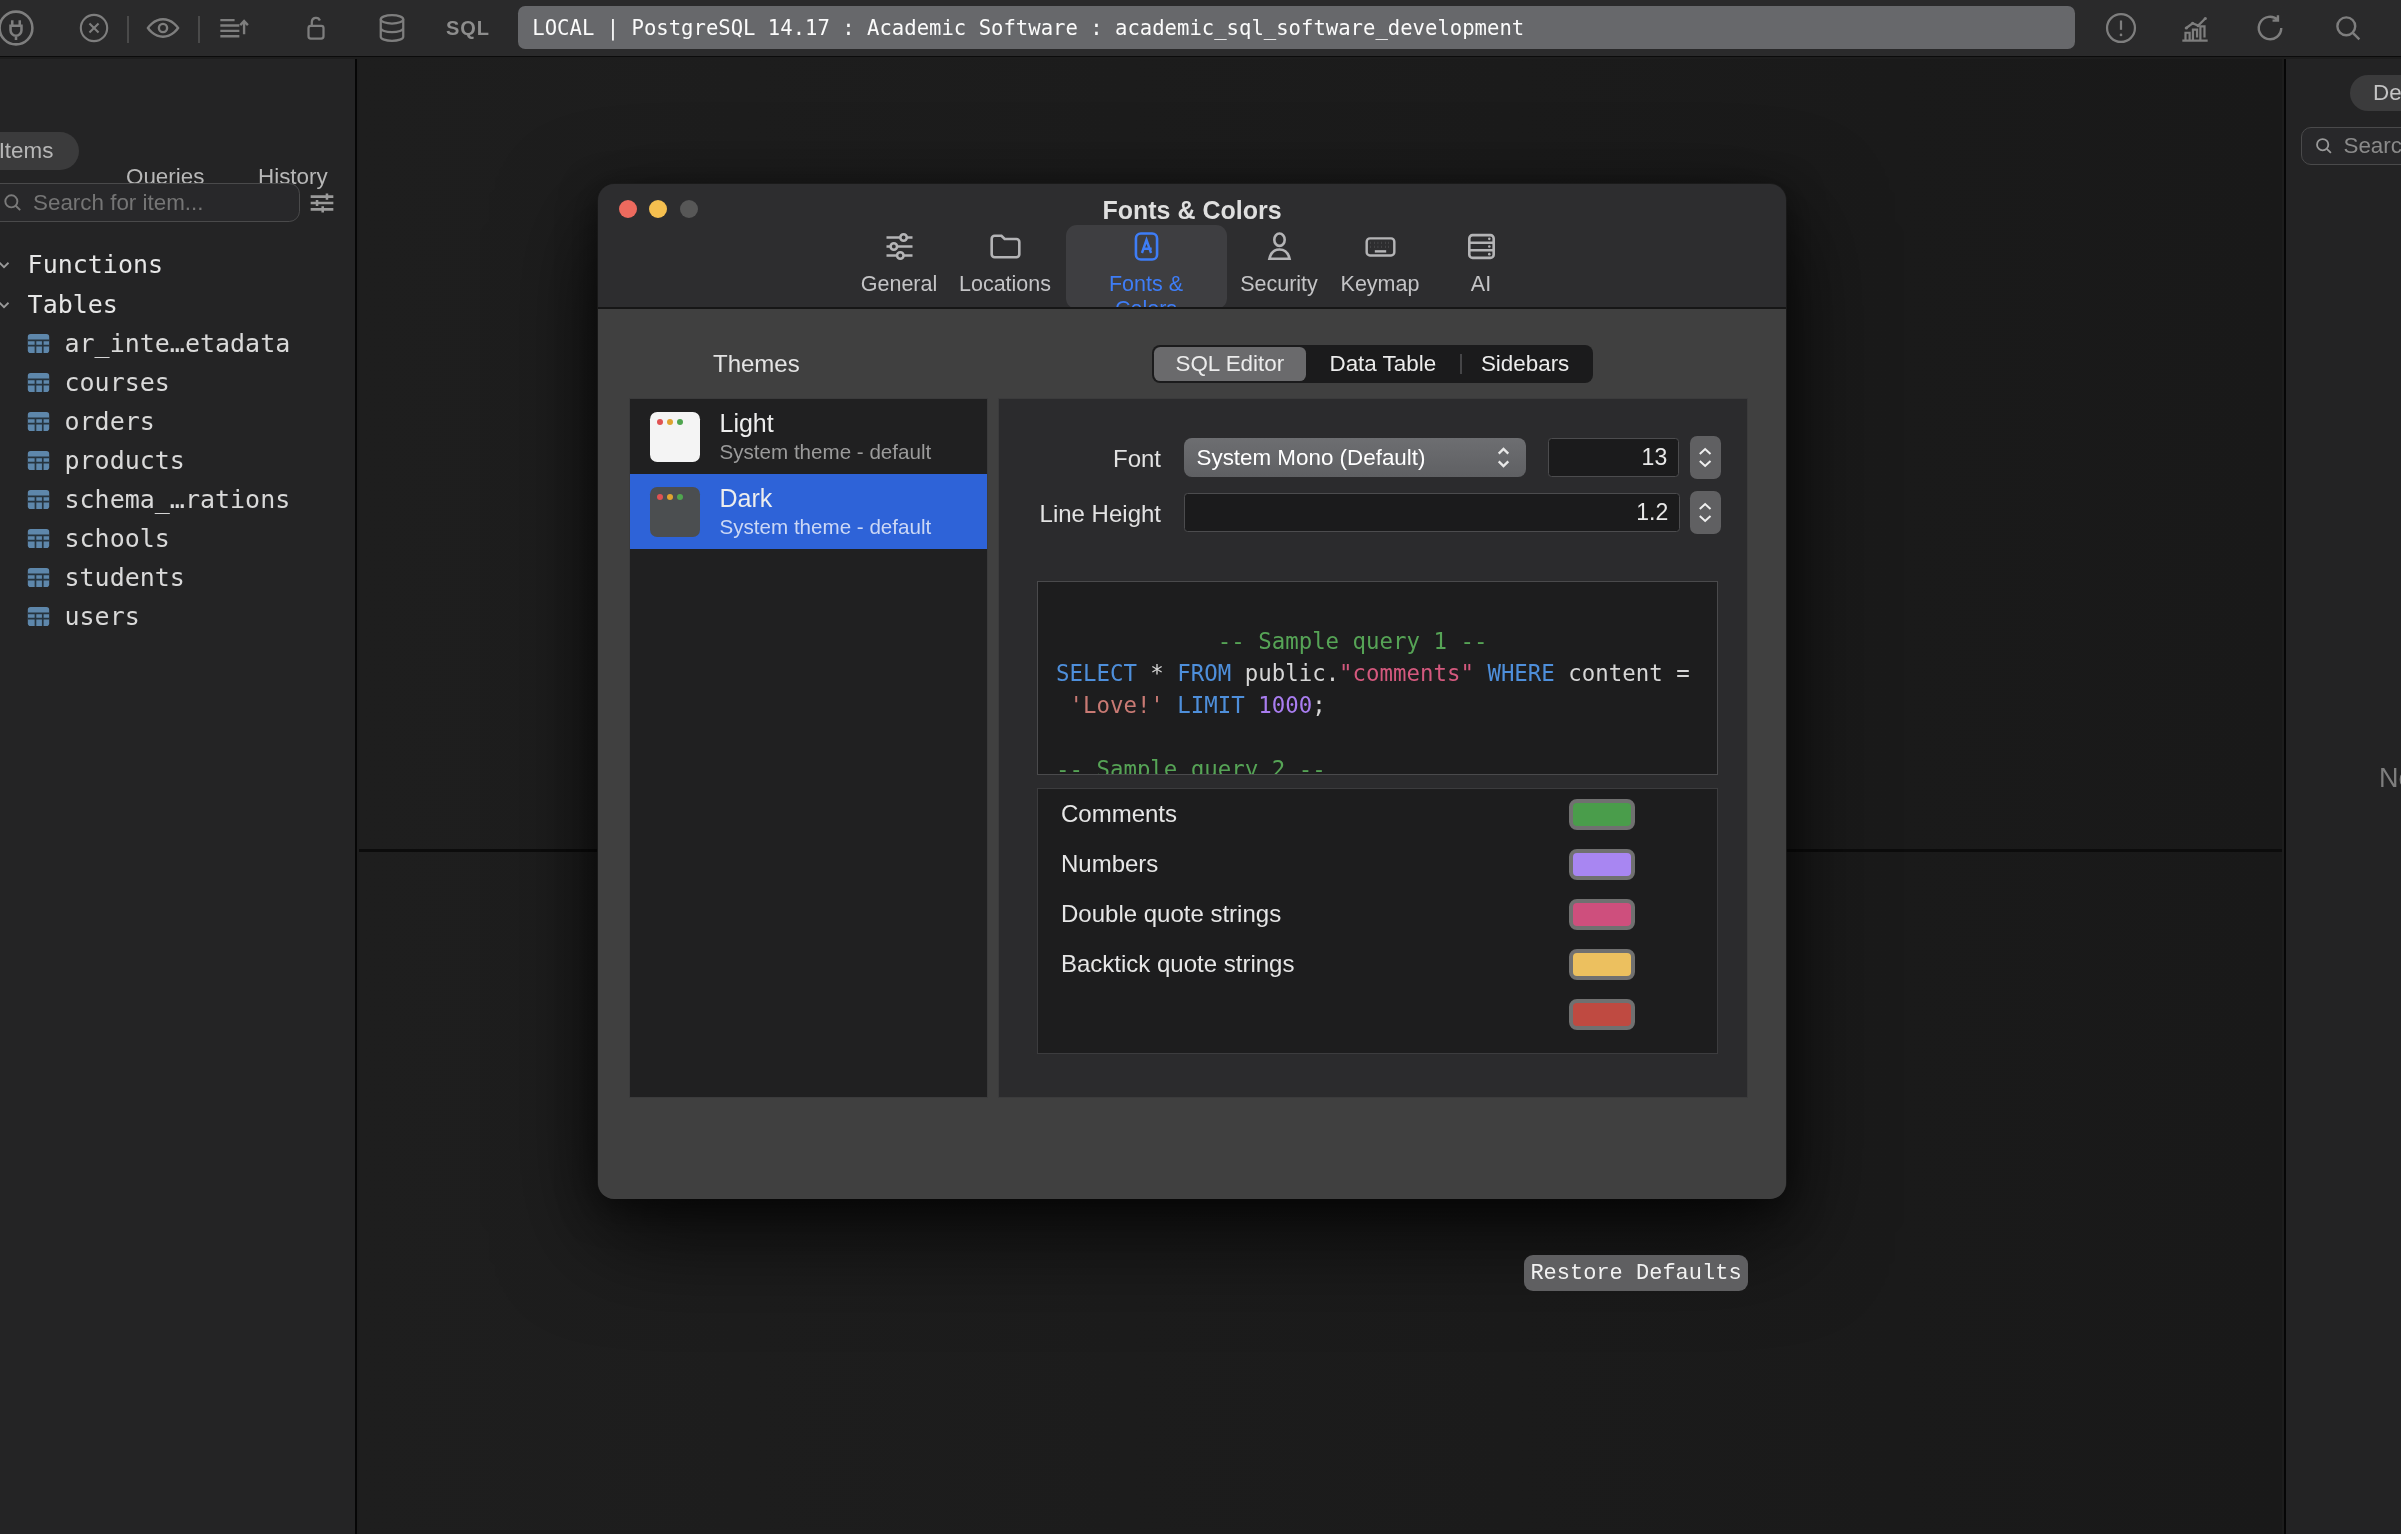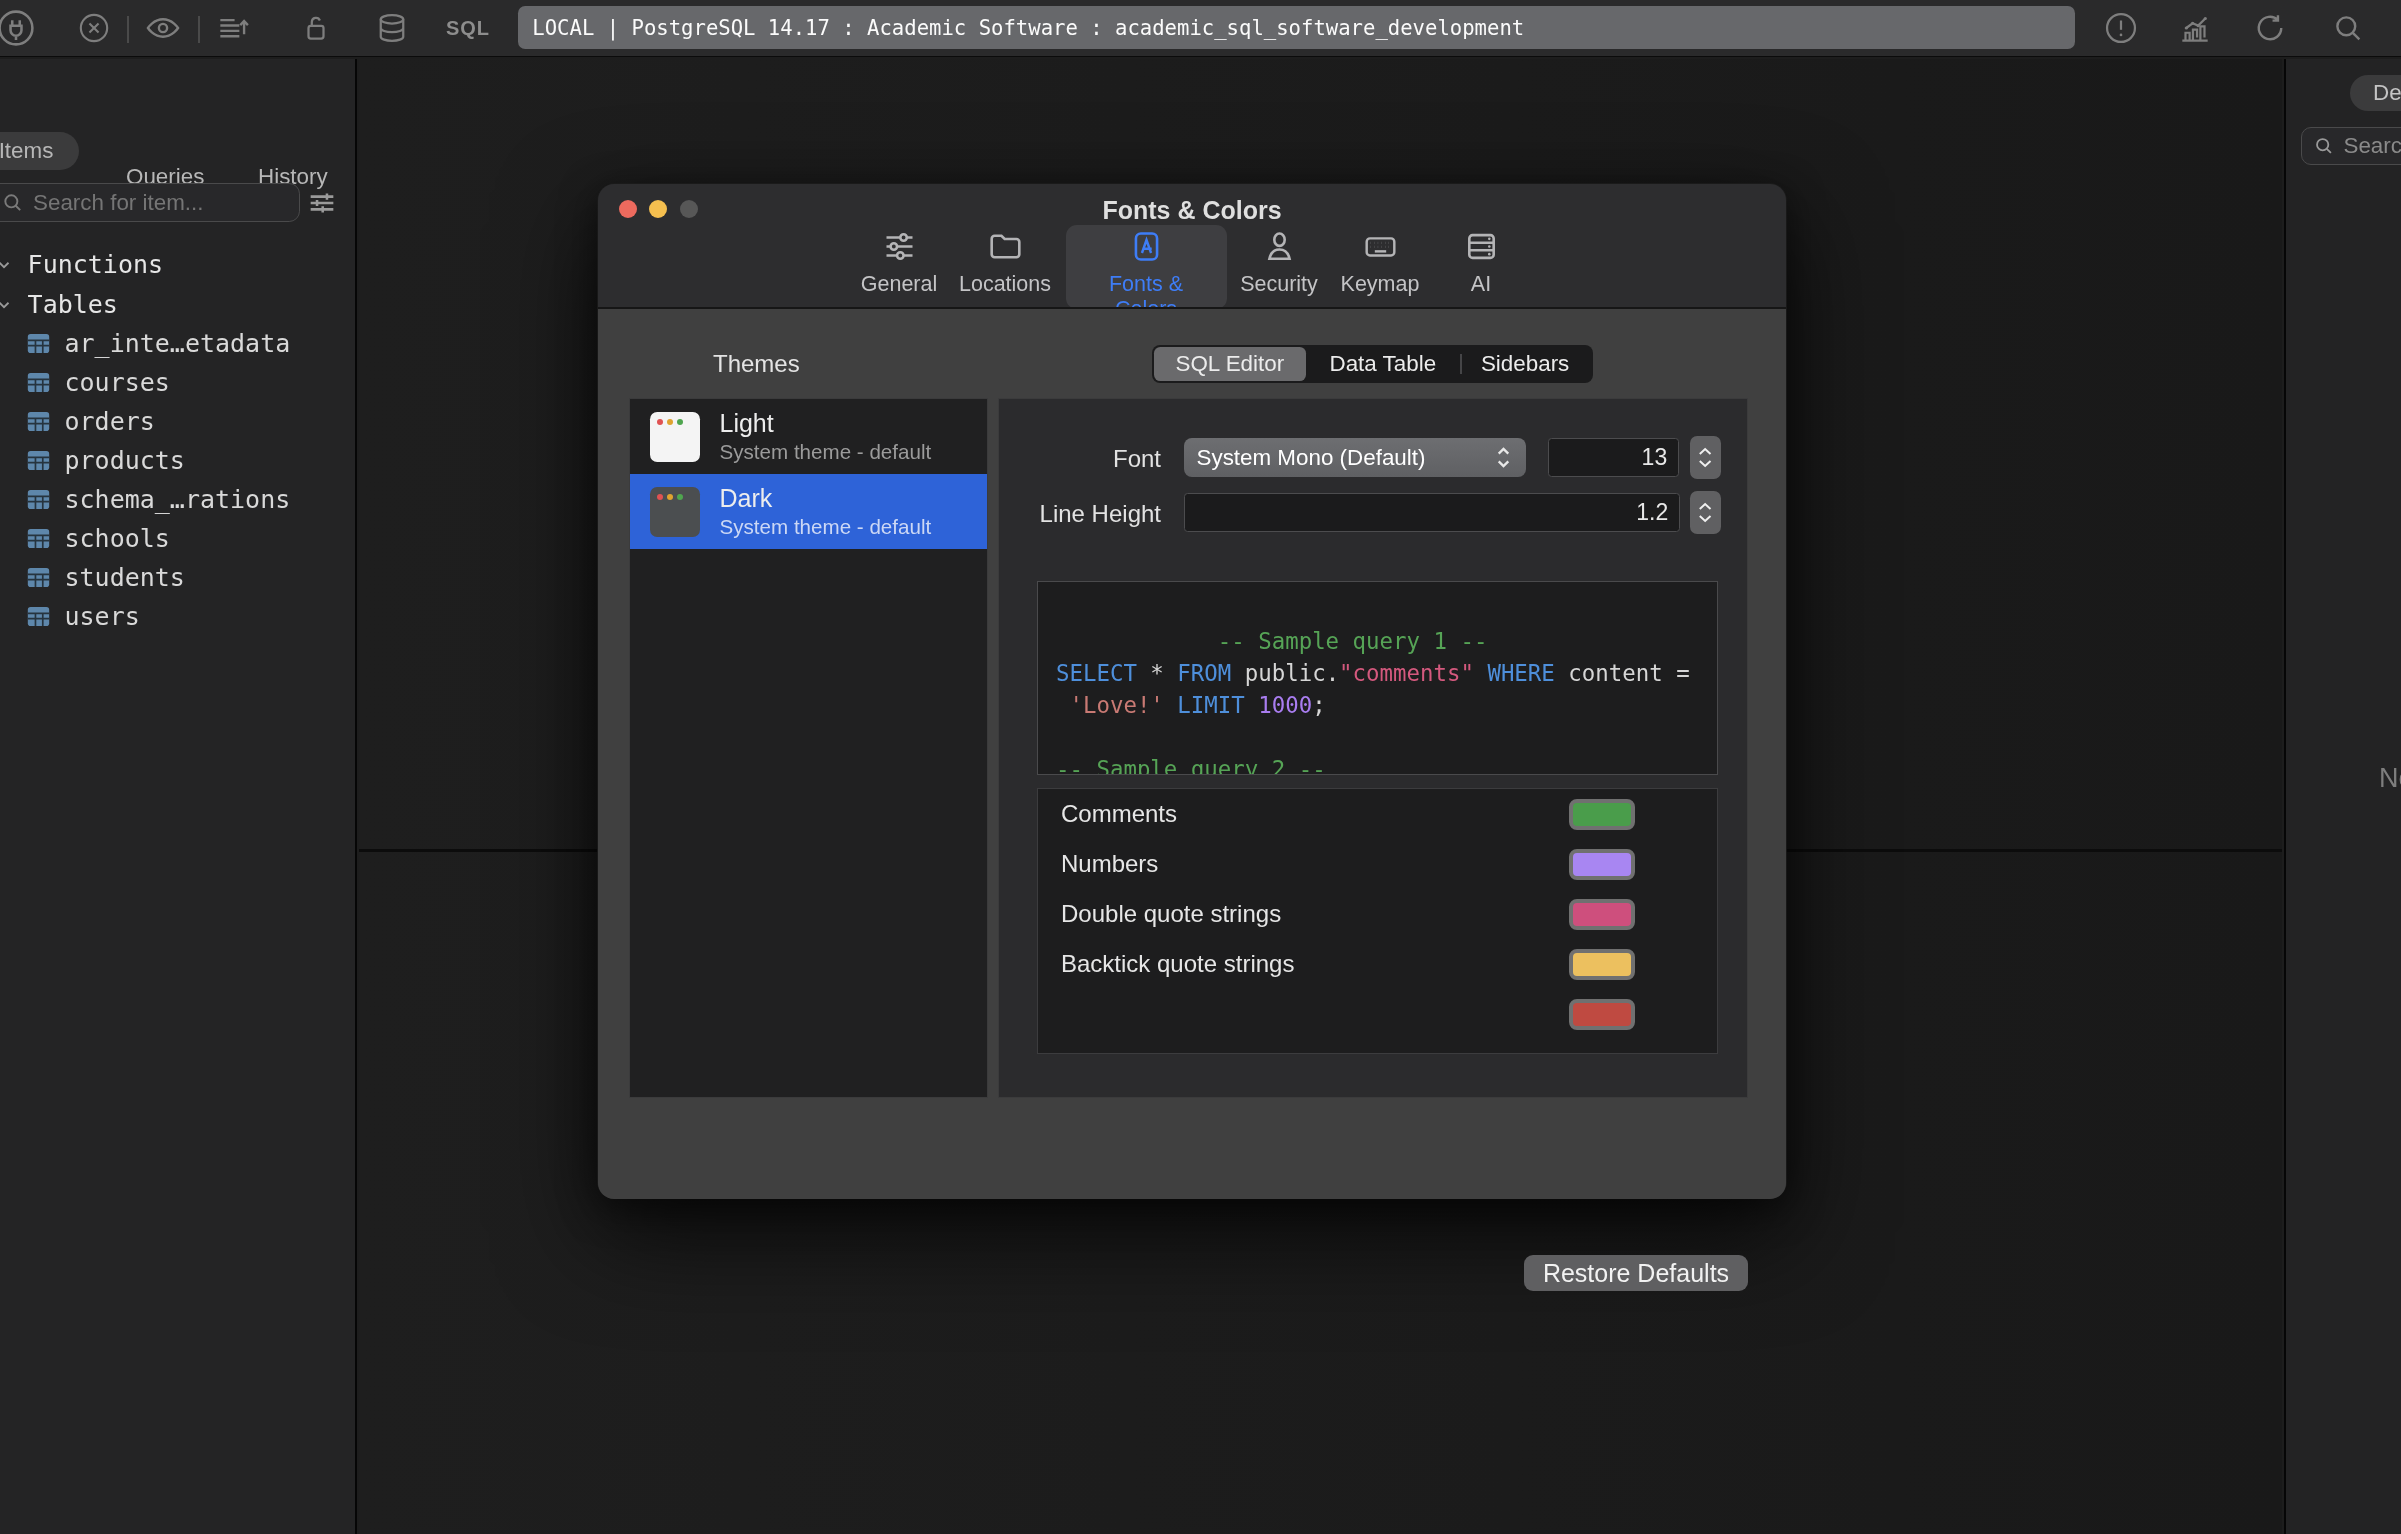--- a/index.html
+++ b/index.html
@@ -136,21 +136,21 @@
           line-height:32px; white-space:pre-wrap; word-break:break-word; }
   .code span { color:#d6d6d6; }
   .colors-box { position:absolute; left:38px; top:389px; width:681px; height:266px;
                 background:#1d1d1e; border:1.8px solid #3c3c3e; overflow:hidden; }
   .crow { height:50px; position:relative; display:flex; align-items:center; padding-left:23px; }
   .clabel { font-size:24px; color:#e6e6e6; }
   .swatch { position:absolute; right:82px; top:10px; width:66px; height:30.5px;
             border:4.5px solid #707070; border-radius:8px; }
   .restore-btn { position:absolute; left:926px; top:946px; width:224px; height:36px;
                  background:#5f5f61; border:none; border-radius:9px; color:#f2f2f2;
-                 font-size:25px; font-family:Liberation Sans, sans-serif; }
+                 font-size:22px; font-family:Liberation Mono, monospace; }
 </style>
 </head>
 <body>
 
 <div id="root">
 
   <div class="toolbar">
     <span class="tico" style="left:16px">
       <svg width="41" height="41" viewBox="0 0 24 24" fill="none" stroke="currentColor" stroke-width="1.5">
         <circle cx="12" cy="12" r="9.6"></circle>

